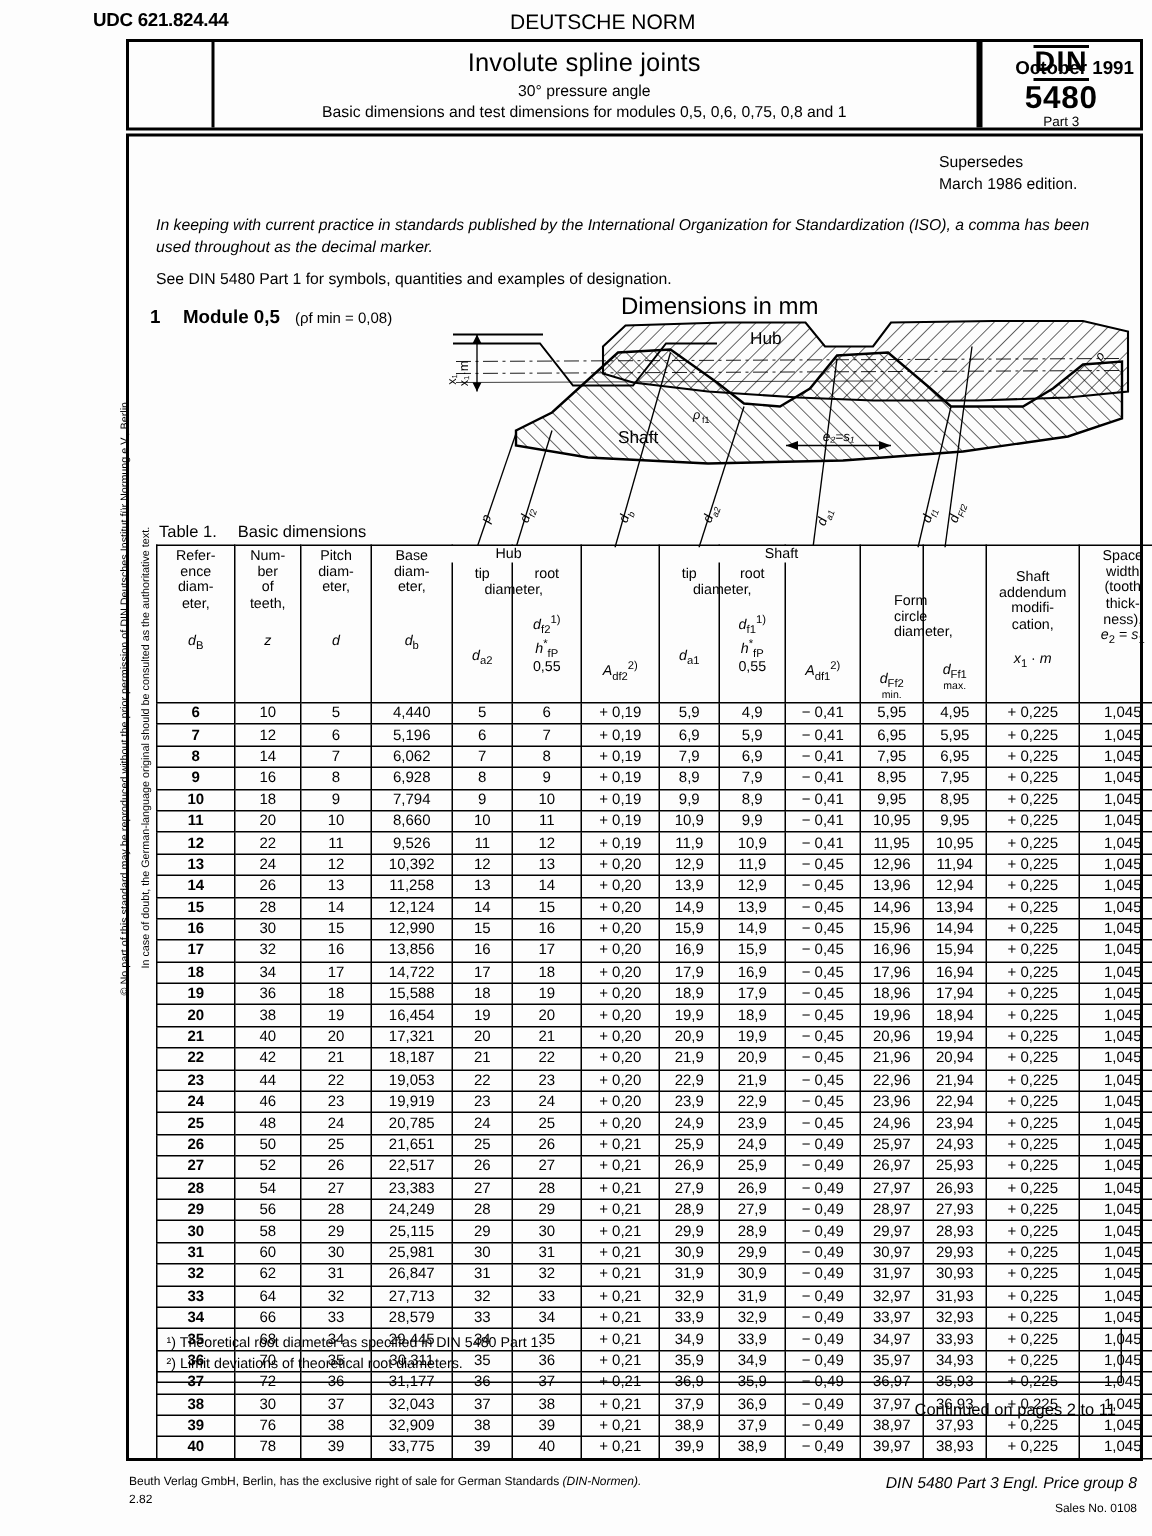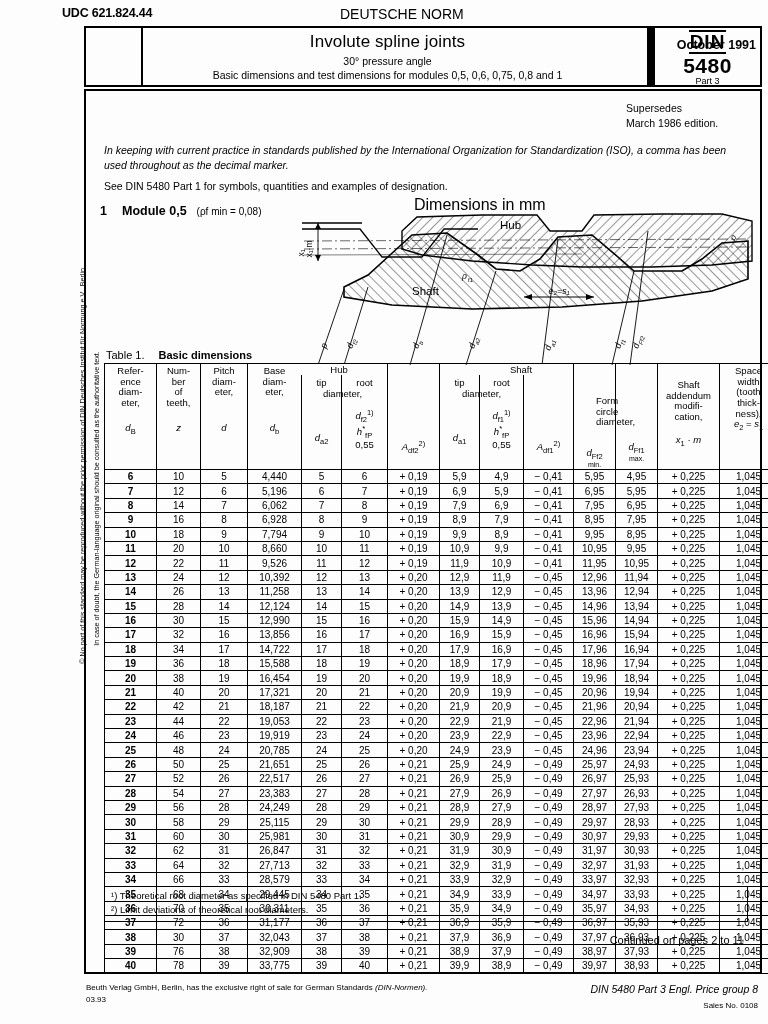--- a/index.html
+++ b/index.html
@@ -39,21 +39,21 @@
     border: 2px solid #000;
     box-sizing: border-box;
   }
   .tb-left {
     position: absolute; left: 0; top: 0; width: 57px; height: 100%;
     border-right: 2px solid #000; box-sizing: border-box;
   }
   .tb-mid {
     position: absolute; left: 42px; top: 0; right: 105px; height: 100%;
     text-align: center; box-sizing: border-box; padding-top: 4px;
-    border-right: 8px solid #000000;
+    border-right: 4px solid #000000;
   }
   .tb-mid .t1 { font-size: 17px; letter-spacing: 0.1px; }
   .tb-mid .t2 { font-size: 10.5px; margin-top: 3px; }
   .tb-mid .t3 { font-size: 10.5px; margin-top: 2px; }
   .tb-right {
     position: absolute; right: 0; top: 0; width: 105px; height: 100%;
     text-align: center; box-sizing: border-box; padding-top: 2px;
   }
   .tb-right .din {
     font-size: 19px; font-weight: bold; letter-spacing: 1px;
@@ -105,21 +105,21 @@
   .figure {
     position: absolute; left: 196px; top: 118px; width: 478px; height: 156px;
   }
   .figure svg { display: block; }
 
   
   .tcap {
     position: absolute; left: 20px; top: 258px;
     font-size: 11px;
   }
-  .tcap .b { font-weight: bold; margin-left: 14px; }
+  .tcap .b { font-weight: normal; margin-left: 14px; }
 
   
   .tablewrap {
     position: absolute; left: 18px; top: 272px; width: 644px;
   }
   table.dims {
     border-collapse: collapse;
     width: 644px;
     table-layout: fixed;
   }
@@ -992,21 +992,21 @@
       <div>²) Limit deviations of theoretical root diameters.</div>
     </div>
 
     <div class="continued">Continued on pages 2 to 11</div>
 
   </div>
 
   <div class="footer">
     <div class="left">
       <div><span>Beuth Verlag GmbH, Berlin, has the exclusive right of sale for German Standards </span><span class="ital">(DIN-Normen).</span></div>
-      <div>03.93</div>
+      <div>2.82</div>
     </div>
     <div class="right">
       <div>DIN 5480 Part 3   Engl.   Price group 8</div>
       <div class="sales">Sales No. 0108</div>
     </div>
   </div>
 
 </div>
 
 </body></html>

